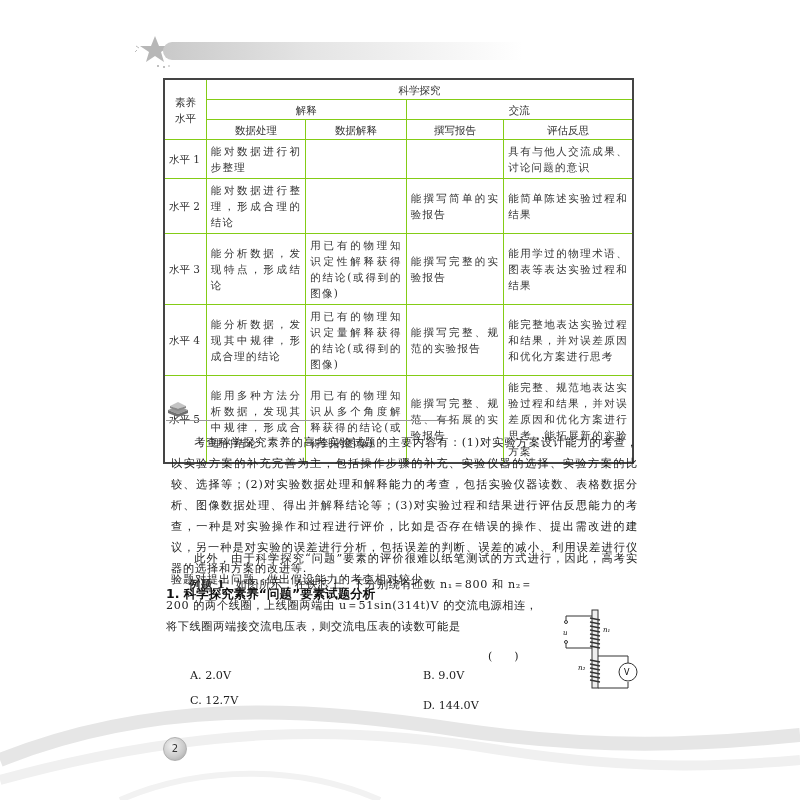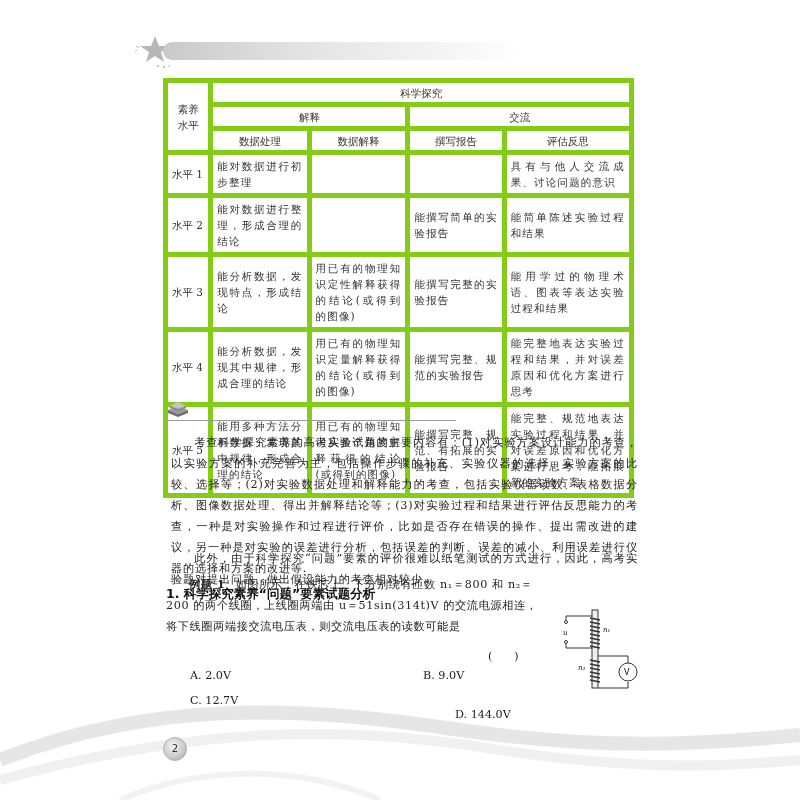--- a/index.html
+++ b/index.html
@@ -17,21 +17,21 @@
   .header-title {
     position:absolute; left:50px; top:9px; font-size:11.5px; color:#333; white-space:nowrap; letter-spacing:0.3px;
   }
   .header-sub { margin-left:10px; }
 
   table.lit {
     position:absolute; left:163px; top:78px; width:471px;
     border-collapse:collapse; font-size:10.5px; color:#333;
   }
   table.lit td, table.lit th {
-    border:5px solid #84cc16; padding:3px 4px; font-weight:normal; vertical-align:middle; line-height:16px;
+    border:1px solid #84cc16; padding:3px 4px; font-weight:normal; vertical-align:middle; line-height:16px;
   }
   table.lit { border:2px solid #444; }
   table.lit th { text-align:center; height:19px; padding:0 4px; }
   table.lit td.lvl { text-align:left; width:33px; }
   table.lit td.c { letter-spacing:1.2px; text-align:justify; }
   col.c0 { width:42px; }
   col.c1 { width:100px; }
   col.c2 { width:101px; }
   col.c3 { width:98px; }
   col.c4 { width:130px; }
@@ -164,21 +164,21 @@
 
 <div class="subhead">1. 科学探究素养“问题”要素试题分析</div>
 
 <p class="example"><span class="label">例题 1</span><span>如图所示，在铁芯上、下分别绕有匝数 n₁＝800 和 n₂＝200 的两个线圈，上线圈两端由 u＝51sin(314t)V 的交流电源相连，将下线圈两端接交流电压表，则交流电压表的读数可能是</span></p>
 <span class="bracket">(　　)</span>
 
 <div class="options">
   <span class="opt" style="left:0;top:0;">A. 2.0V</span>
   <span class="opt" style="left:233px;top:0;">B. 9.0V</span>
   <span class="opt" style="left:0;top:25px;">C. 12.7V</span>
-  <span class="opt" style="left:233px;top:39px;margin-left:32px;">D. 144.0V</span>
+  <span class="opt" style="left:233px;top:30px;">D. 144.0V</span>
 </div>
 
 <svg class="coil-diagram" viewBox="0 0 88 84">
   <g stroke="#333" stroke-width="1" fill="none">
     <rect x="40" y="2" width="6" height="78" fill="#eee"></rect>
     <path d="M14 8 L40 8 M14 40 L40 40 M14 8 L14 12 M14 36 L14 40"></path>
     <circle cx="14" cy="14" r="1.5"></circle>
     <circle cx="14" cy="34" r="1.5"></circle>
     <path d="M46 48 L76 48 L76 55 M76 74 L76 80 L46 80"></path>
     <circle cx="76" cy="64" r="9"></circle>

